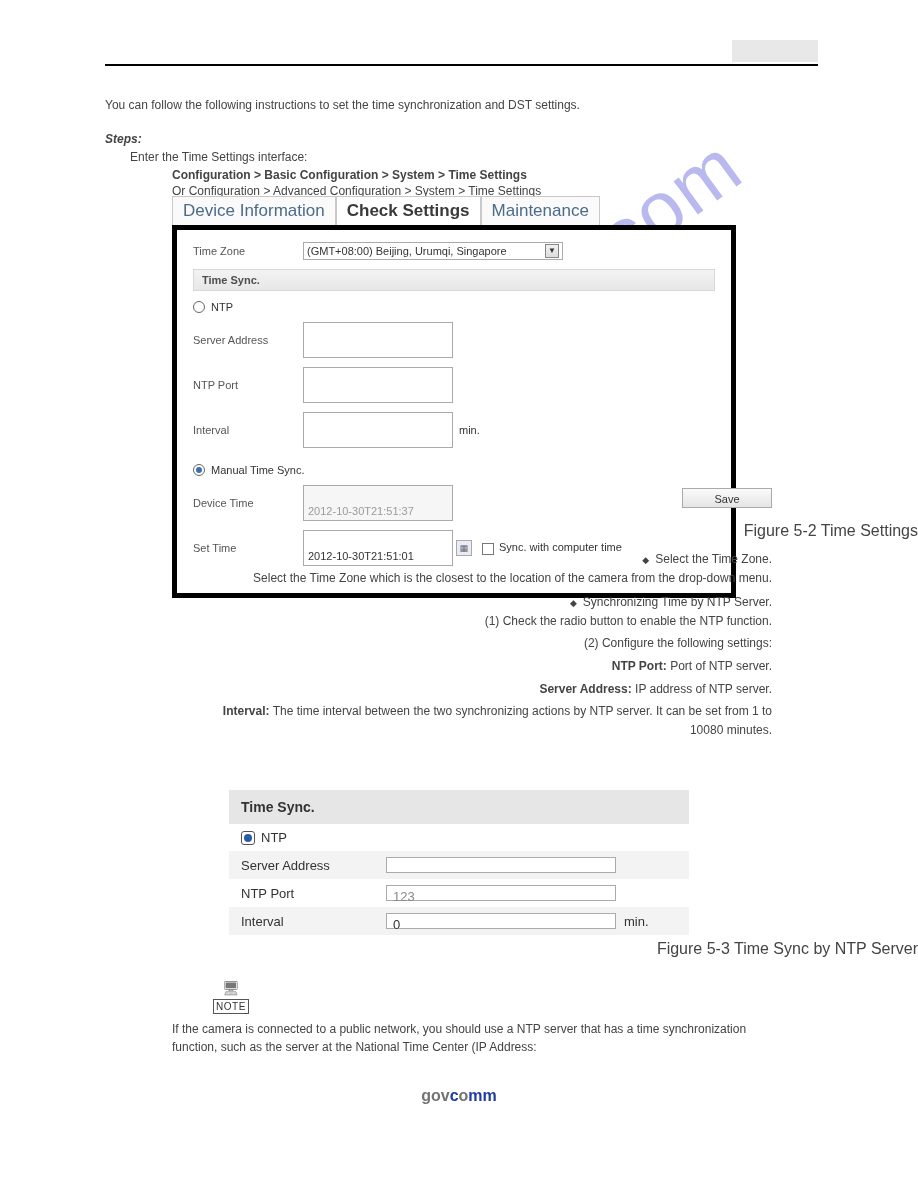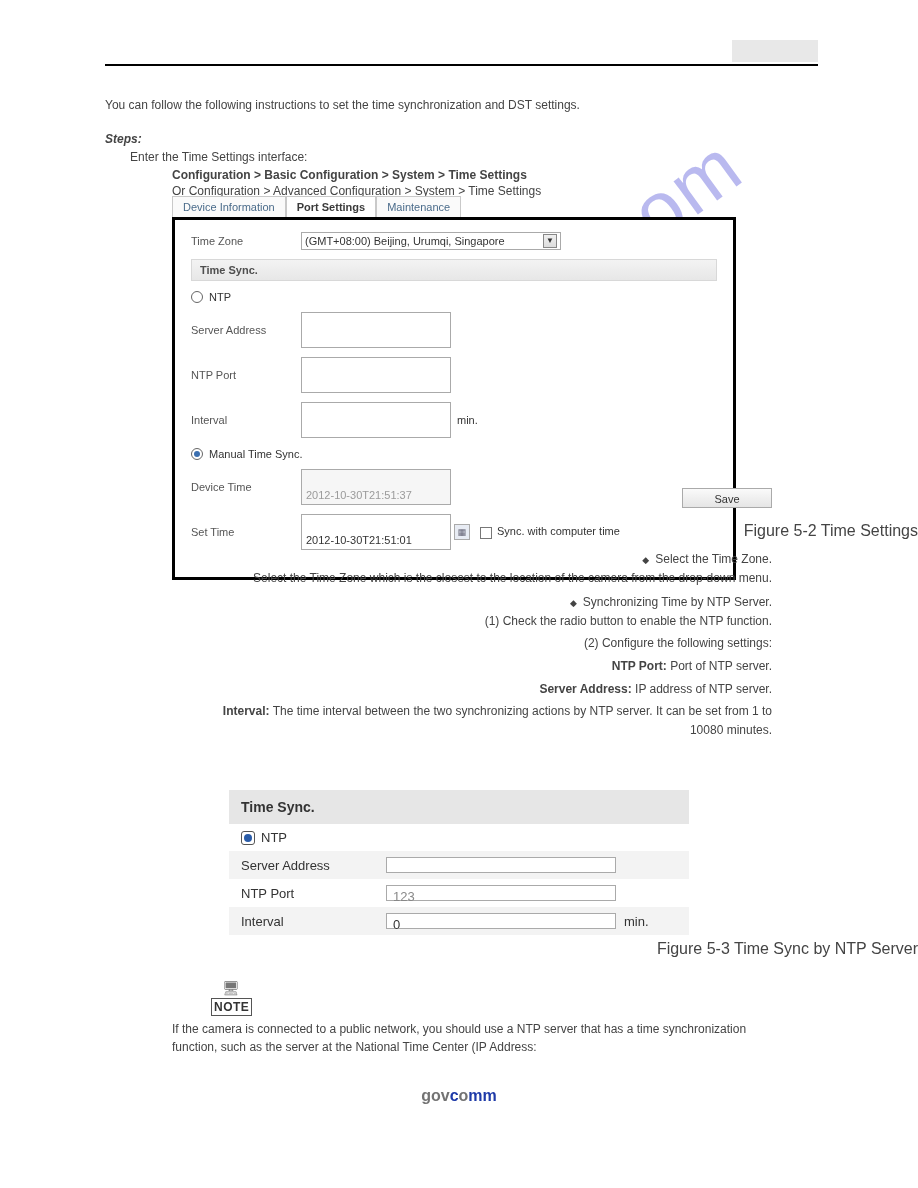--- a/index.html
+++ b/index.html
@@ -53,31 +53,31 @@
     left: 172px;
     width: 564px;
     font-size: 11px;
     color: #333;
   }
   .tabs { display: flex; }
   .tab {
     border: 1px solid #c9c9c9;
     padding: 4px 10px;
     background: #fafafa;
-    font-size: 11px;
+    font-size: 17px;
     color: #4a6b8a;
     border-bottom: none;
   }
   .tab.active {
     background: #fff;
     font-weight: bold;
     color: #3a3a3a;
   }
   .panel1-body {
-    border: 3px solid #000000;
+    border: 5px solid #000000;
     padding: 12px 16px 18px 16px;
     background: #fff;
   }
   .row { display: flex; align-items: center; margin-bottom: 9px; }
   .row-label { width: 110px; font-size: 11px; color: #555; }
   .tz-select {
     border: 1px solid #aaa;
     height: 18px;
     width: 260px;
     font-size: 11px;
@@ -164,21 +164,21 @@
   .panel2 .r { display:flex; align-items:center; padding: 6px 12px; font-size: 13px; }
   .panel2 .r.gray { background: #f3f3f3; }
   .panel2 .lbl { width: 145px; }
   .panel2 .bigbox { border:1px solid #aaa; height:16px; width:230px; padding:0 6px; font-size:13px; color:#888; line-height:22px; background:#fff;}
   .radio2 { width:14px; height:14px; border:1px solid #555; border-radius:3px; display:inline-flex; align-items:center; justify-content:center; margin-right:6px; vertical-align:middle;}
   .radio2::after{ content:""; width:8px; height:8px; border-radius:50%; background:#2a5ca8;}
   .note-icon {
     position:absolute; top: 980px; left: 211px; width: 40px; text-align:center;
   }
   .note-icon .icon { font-size: 14px; color:#777;}
-  .note-icon .lbl { border:1.5px solid #555; font-size:12px; font-weight:bold; padding:1px 2px; display:inline-block; margin-top:2px; letter-spacing:0.5px;}
+  .note-icon .lbl { border:1.5px solid #555; font-size:10px; font-weight:normal; padding:1px 2px; display:inline-block; margin-top:2px; letter-spacing:0.5px;}
   .footer {
     position:absolute; bottom: 80px; width:918px; text-align:center;
   }
   .footer .addr { font-size: 9px; color:#777; margin-top:3px;}
   .brand { font-size: 16px; font-weight:bold;}
   .brand .g1{color:#737373;} .brand .g2{color:#1e3aa8;}
   .watermark {
     position:absolute; top: 280px; left: 150px; width: 700px;
     font-size: 78px; color: rgba(100,100,220,0.45);
     transform: rotate(-36deg);
@@ -198,21 +198,21 @@
 
 <div class="body-text" style="top:96px; width:700px;">You can follow the following instructions to set the time synchronization and DST settings.</div>
 <div class="body-text" style="top:130px; font-style:italic; font-weight:bold;">Steps:</div>
 <div class="body-text" style="top:148px; left:130px;"><span>Enter the Time Settings interface:</span></div>
 <div class="body-text" style="top:166px; left:172px; font-weight:bold;">Configuration &gt; Basic Configuration &gt; System &gt; Time Settings</div>
 <div class="body-text" style="top:182px; left:172px;">Or Configuration &gt; Advanced Configuration &gt; System &gt; Time Settings</div>
 
 <div class="panel1">
   <div class="tabs">
     <div class="tab">Device Information</div>
-    <div class="tab active">Port Settings</div>
+    <div class="tab active">Check Settings</div>
     <div class="tab">Maintenance</div>
   </div>
   <div class="panel1-body">
     <div class="row">
       <div class="row-label">Time Zone</div>
       <div class="tz-select">
         <span>(GMT+08:00) Beijing, Urumqi, Singapore</span>
         <span class="arrow">▼</span>
       </div>
     </div>
@@ -227,21 +227,21 @@
     </div>
     <div class="row">
       <div class="row-label">NTP Port</div>
       <div class="textbox"></div>
     </div>
     <div class="row">
       <div class="row-label">Interval</div>
       <div class="textbox"></div>
       <span style="margin-left:6px;">min.</span>
     </div>
-    <div class="row" style="margin-top:10px;">
+    <div class="row" style="margin-top:16px;">
       <span class="radio sel"></span>
       <span>Manual Time Sync.</span>
     </div>
     <div class="row">
       <div class="row-label">Device Time</div>
       <div class="textbox disabled">2012-10-30T21:51:37</div>
     </div>
     <div class="row">
       <div class="row-label">Set Time</div>
       <div class="textbox">2012-10-30T21:51:01</div>

